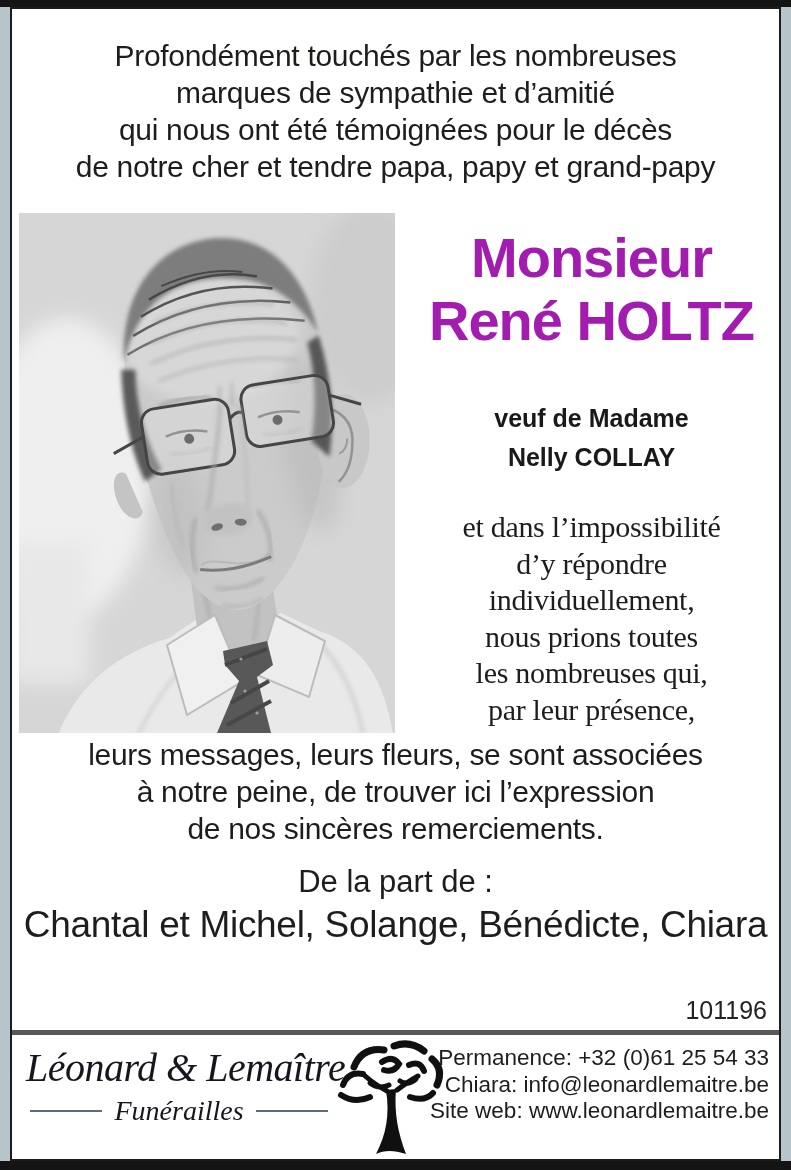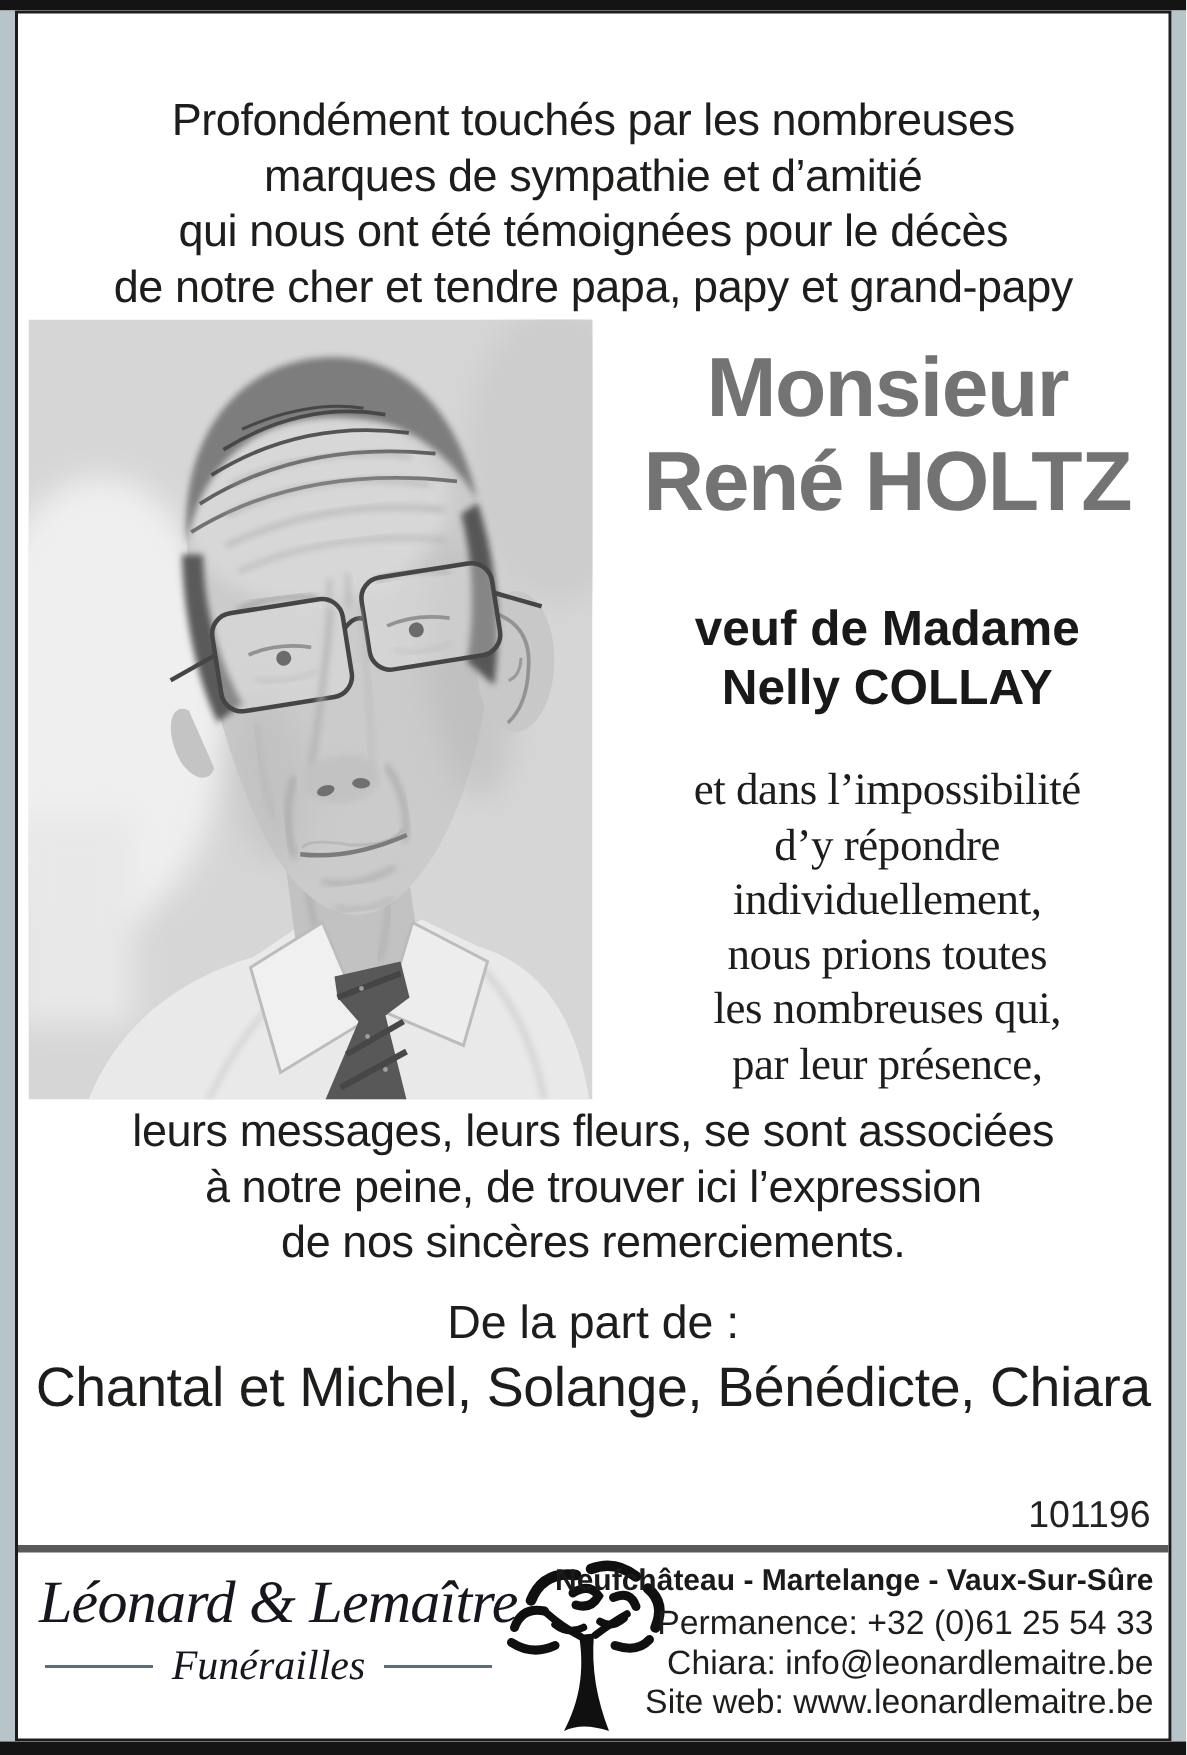--- a/index.html
+++ b/index.html
@@ -5,28 +5,28 @@
   html,body{margin:0;padding:0;background:#ffffff;}
   .card{position:relative;width:791px;height:1170px;background:#ffffff;overflow:hidden;
         font-family:"Liberation Sans", sans-serif;color:#1d1d1b;}
   .bar-top{position:absolute;top:0;left:0;right:0;height:7px;background:#141414;}
   .bar-bottom{position:absolute;bottom:0;left:0;right:0;height:9px;background:#141414;}
   .strip{position:absolute;top:7px;bottom:9px;width:10px;background:#b7c5ca;}
   .strip.left{left:0;} .strip.right{right:0;}
   .inner{position:absolute;top:7px;bottom:9px;left:10px;right:10px;background:#ffffff;
          border:2px solid #1c1c1c;}
   .intro{position:absolute;top:28px;left:0;right:0;text-align:center;
-         font-size:30px;line-height:37px;letter-spacing:-0.3px;margin-top:25px;}
+         font-size:30px;line-height:37px;letter-spacing:-0.3px;}
   .intro span{display:block;}
   .photo{position:absolute;left:7px;top:204px;width:376px;height:520px;}
   .right-col{position:absolute;left:392px;top:204px;width:375px;text-align:center;}
   .deceased-title{font-weight:bold;font-size:56px;line-height:63px;margin:13px 0 0 0;
-                  letter-spacing:-1px;color:#737373;}
+                  letter-spacing:-1px;color:#a21caf;}
   .deceased-title span{display:block;}
-  .relation{font-weight:bold;font-size:33px;line-height:39px;margin-top:47px;color:#191919;}
+  .relation{font-weight:bold;font-size:25px;line-height:39px;margin-top:47px;color:#191919;}
   .relation span{display:block;}
   .col-msg{font-size:30px;line-height:36.6px;margin-top:32px;letter-spacing:-0.3px;}
   .col-msg span{display:block;font-family:Liberation Serif, serif;}
   .full-msg{position:absolute;top:727px;left:0;right:0;text-align:center;
             font-size:30px;line-height:37px;letter-spacing:-0.3px;}
   .full-msg span{display:block;}
   .from-label{position:absolute;top:854px;left:0;right:0;text-align:center;
               font-size:31px;line-height:37px;}
   .from-names{position:absolute;top:897px;left:0;right:0;text-align:center;
               font-size:37px;line-height:37px;letter-spacing:-0.3px;}
@@ -216,20 +216,19 @@
         <path d="M75 30 Q86 25 90 36" stroke-width="6"></path>
         <path d="M36 48 Q45 55 55 50" stroke-width="5"></path>
         <path d="M66 46 Q74 51 82 44" stroke-width="5"></path>
         <path d="M53 56 Q40 49 30 40" stroke-width="5"></path>
         <path d="M63 55 Q75 46 84 41" stroke-width="5"></path>
       </g>
       <path d="M42 119 C50 115 60 115 72 119 C64 98 60 78 62 54 L52 55 C56 80 52 100 42 119 Z" fill="#101010"></path>
     </svg>
 
     <div class="contact">
-      <div class="locations">Neufchâteau - Martelange - Vaux-Sur-Sûre</div>
       <div class="line">Permanence: +32 (0)61 25 54 33</div>
       <div class="line">Chiara: info@leonardlemaitre.be</div>
       <div class="line">Site web: www.leonardlemaitre.be</div>
     </div>
 
   </div>
 </div>
 
 </body></html>

